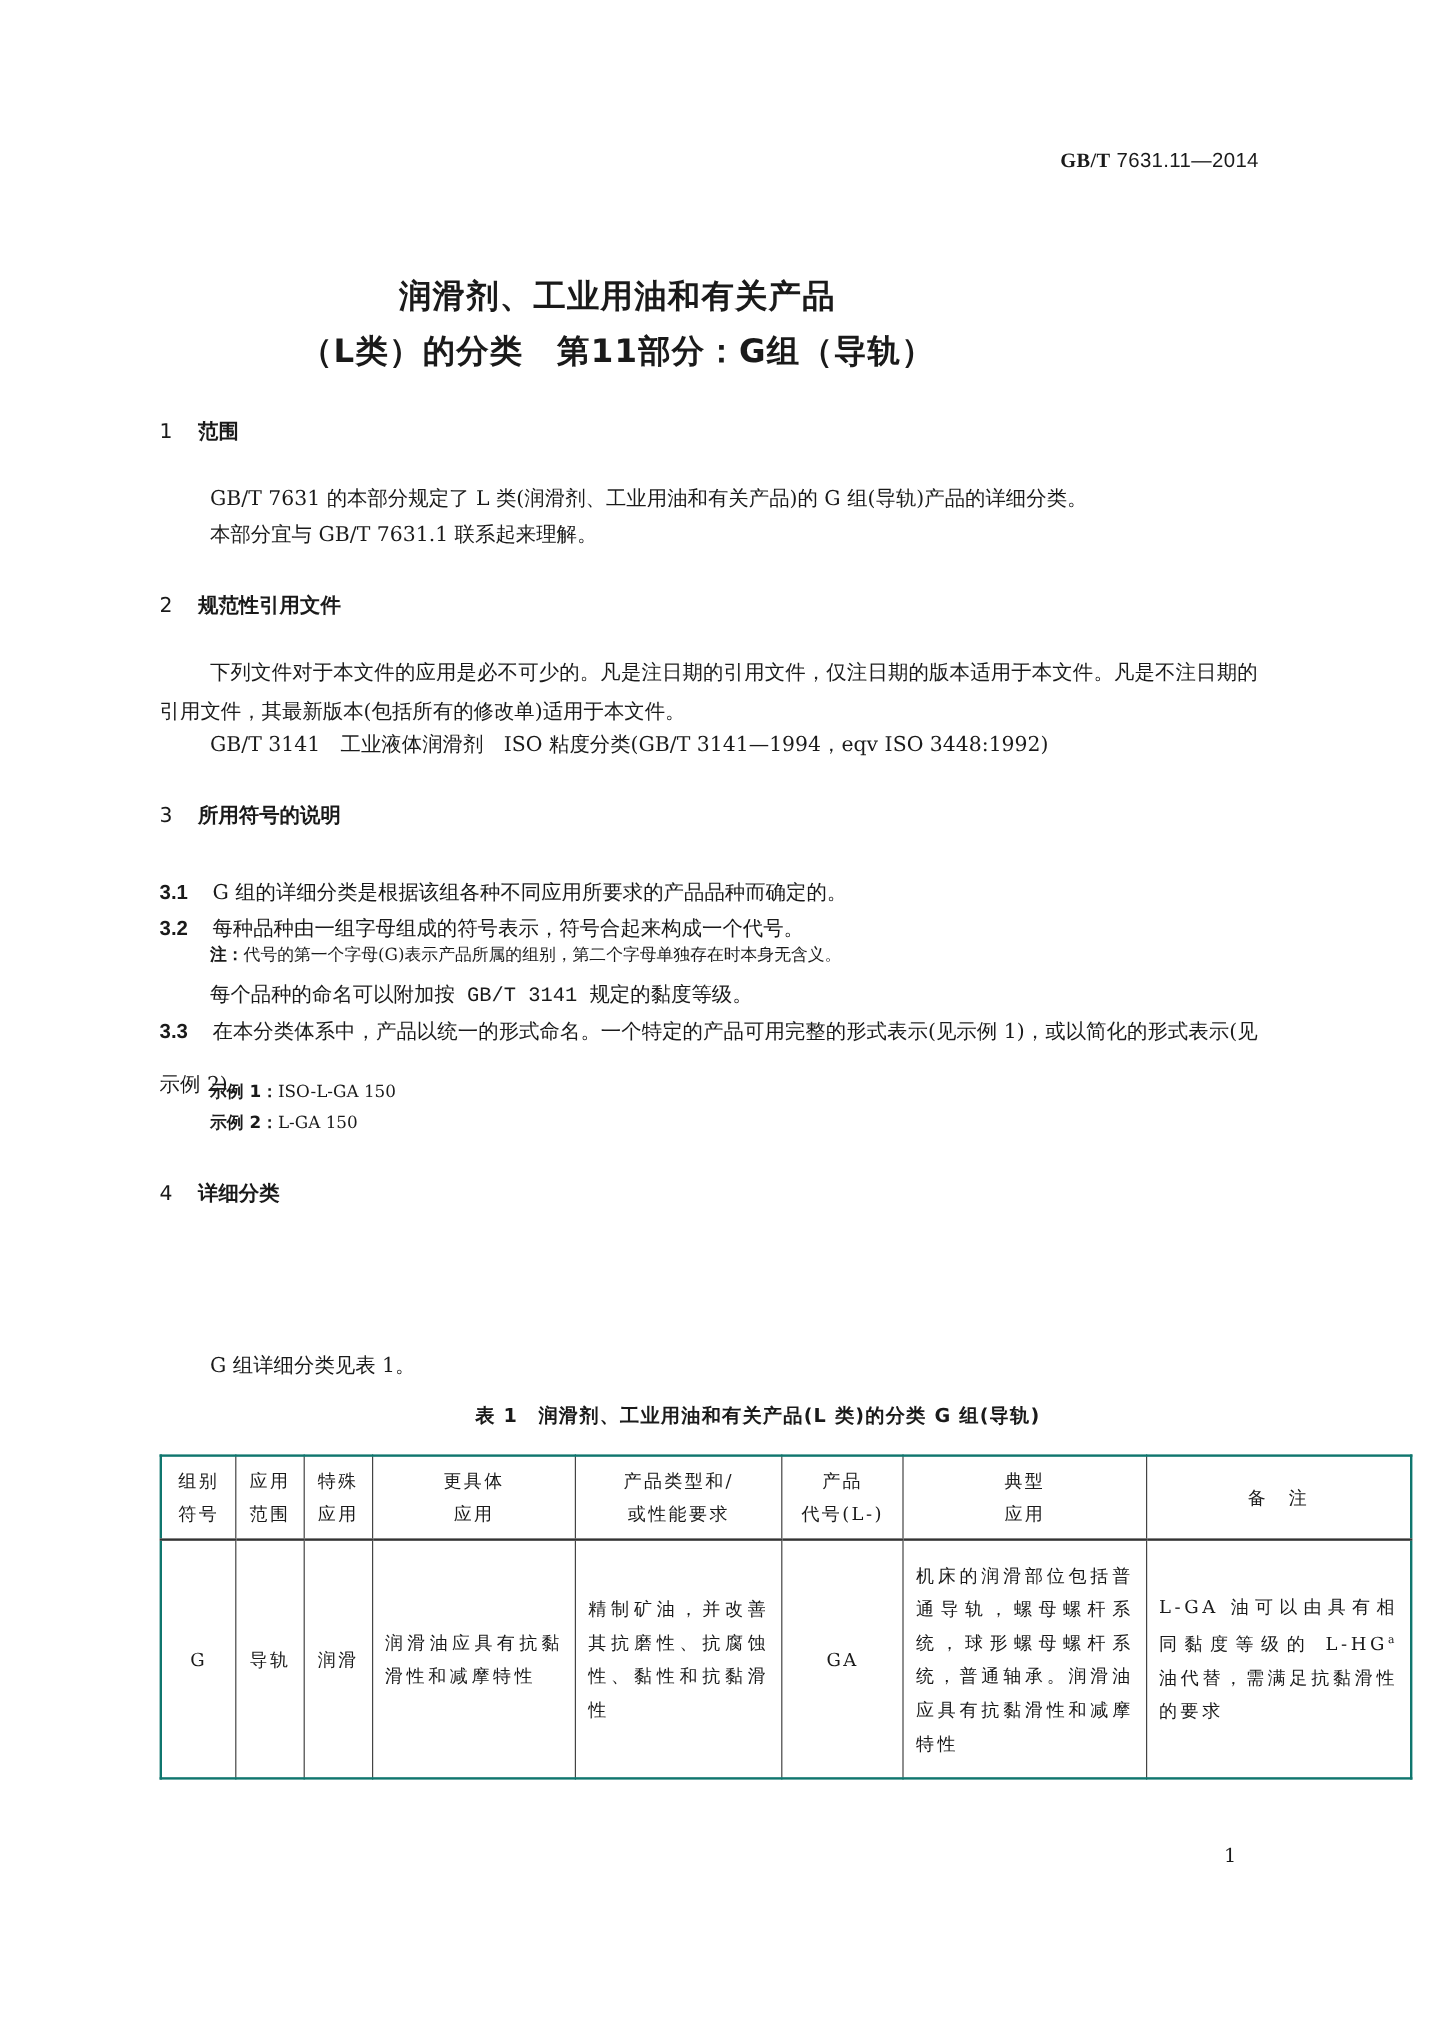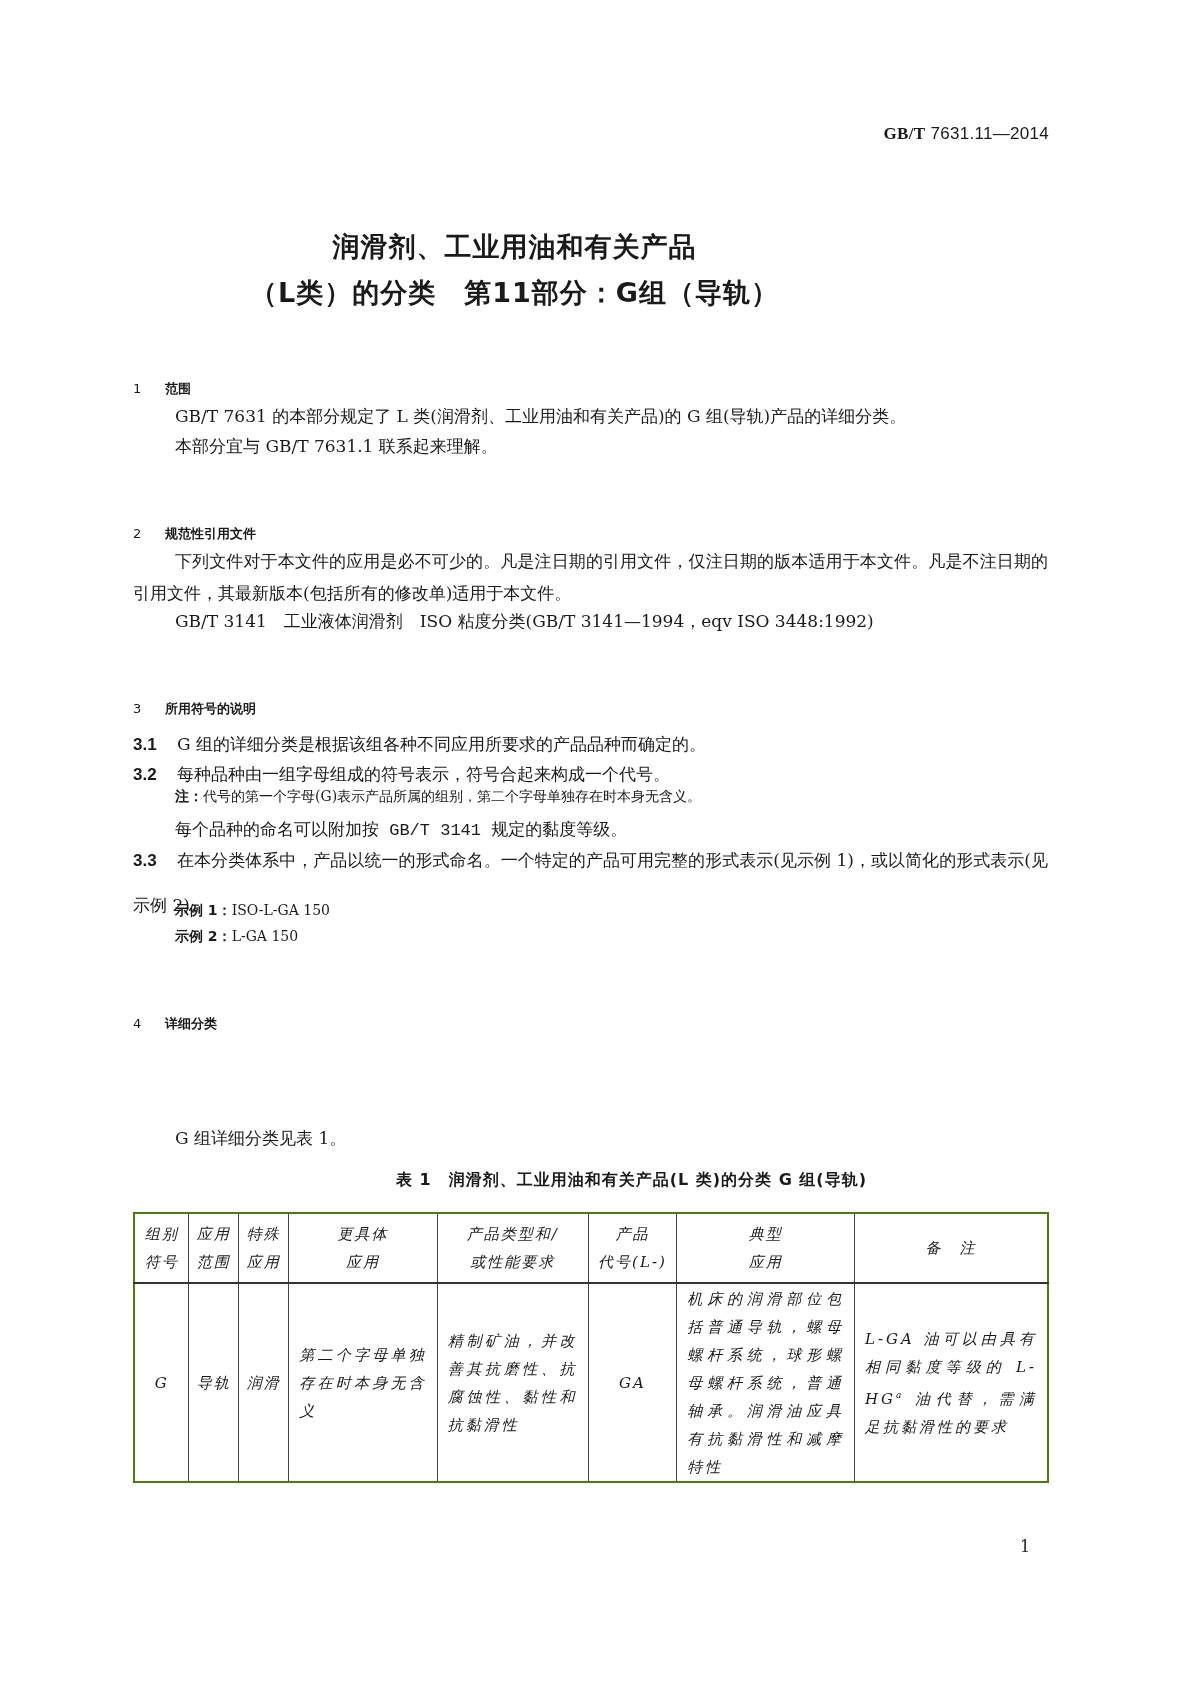--- a/index.html
+++ b/index.html
@@ -34,23 +34,22 @@
       font-family: "DejaVu Sans", "Liberation Sans", sans-serif;
       font-size: 27px;
       font-weight: bold;
       letter-spacing: 1px;
     }
     .title.l1 { top: 229px; }
     .title.l2 { top: 275px; }
     .h1 {
       left: 133px;
       font-family: "DejaVu Sans", "Liberation Sans", sans-serif;
-      font-size: 13px;
-      font-weight: bold;
-      margin-top: 32px;
+      font-size: 17px;
+      font-weight: bold;
     }
     .h1 .num { display: inline-block; width: 32px; font-weight: normal; }
     .para {
       left: 133px;
       width: 915px;
       font-size: 17px;
       line-height: 32px;
       text-align: justify;
     }
     .indent { text-indent: 42px; }
@@ -92,25 +91,24 @@
       font-family: "DejaVu Sans", "Liberation Sans", sans-serif;
       font-size: 16px;
       font-weight: bold;
       letter-spacing: 1px;
       margin-left: 36px;
     }
     table.cls {
       position: absolute;
       left: 133px;
       top: 1212px;
-      width: 916px;
+      width: 1044px;
       border-collapse: collapse;
-      border: 2px solid #4d7c0f;
+      border: 2px solid #0f766e;
       font-size: 15px;
-      font-style: italic;
     }
     table.cls th, table.cls td {
       border: 1px solid #444;
       font-weight: normal;
       text-align: center;
       vertical-align: middle;
       padding: 0 6px;
       line-height: 28px;
       letter-spacing: 2px;
     }
@@ -204,21 +202,21 @@
       <th><span>产品</span><br><span>代号(L-)</span></th>
       <th><span>典型</span><br><span>应用</span></th>
       <th><span>备　注</span></th>
     </tr>
   </thead>
   <tbody>
     <tr>
       <td>G</td>
       <td>导轨</td>
       <td>润滑</td>
-      <td class="txt">第二个字母单独存在时本身无含义</td>
+      <td class="txt">润滑油应具有抗黏滑性和减摩特性</td>
       <td class="txt">精制矿油，并改善其抗磨性、抗腐蚀性、黏性和抗黏滑性</td>
       <td>GA</td>
       <td class="txt">机床的润滑部位包括普通导轨，螺母螺杆系统，球形螺母螺杆系统，普通轴承。润滑油应具有抗黏滑性和减摩特性</td>
       <td class="txt"><span>L-GA 油可以由具有相同黏度等级的 L-HG</span><sup>a</sup><span> 油代替，需满足抗黏滑性的要求</span></td>
     </tr>
   </tbody>
 </table>
 
 <div class="abs page-num">1</div>
 

